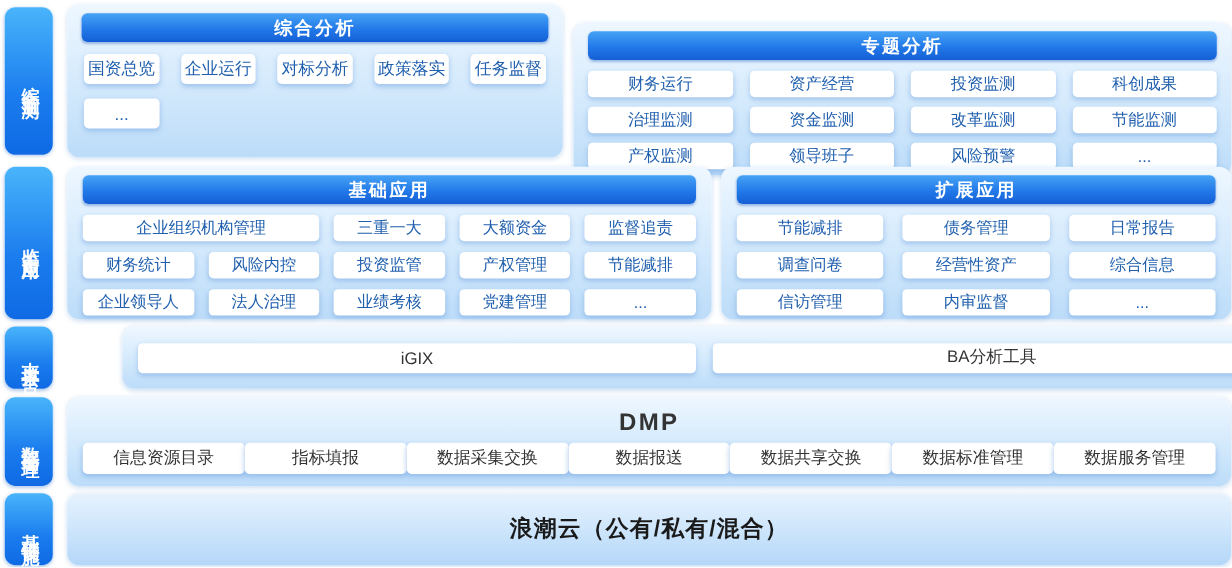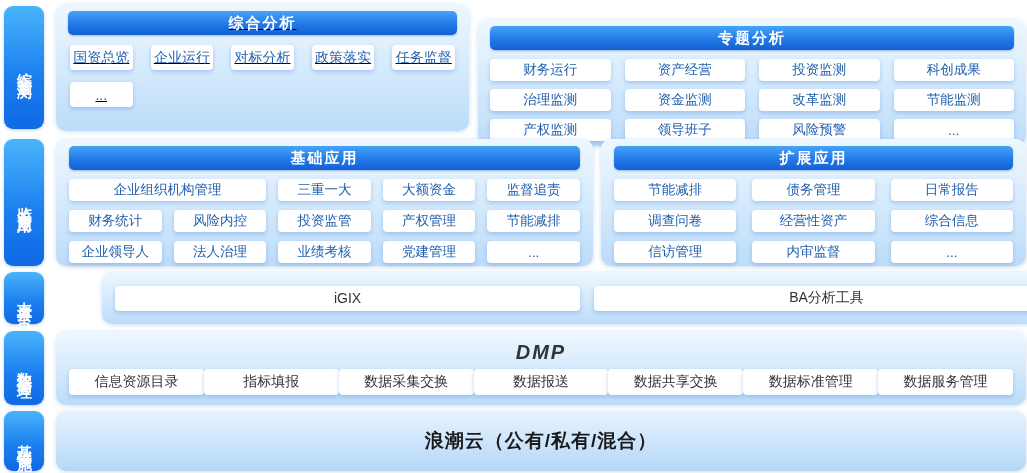--- a/index.html
+++ b/index.html
@@ -40,21 +40,21 @@
     background:#ffffff; border-radius:4px; color:#1f5fae;
     font-size:14px; display:flex; align-items:center; justify-content:center;
     box-shadow:0 2px 4px rgba(70,130,210,.35); white-space:nowrap; overflow:hidden;
   }
   .pill.dark { color:#333333; }
   .pill.wide { grid-column:span 2; }
 
   .grid { display:grid; }
 
   
-  .p-r1l { left:56px; top:4px; width:413px; height:127px; padding:7px 12px 9px;text-decoration:underline; }
+  .p-r1l { left:56px; top:4px; width:413px; height:127px; padding:7px 12px 9px; }
   .p-r1l .grid { grid-template-columns:repeat(5,1fr); column-gap:18px; row-gap:12px; margin-top:10px; padding:0 2px; }
   .p-r1l .pill { height:25px; }
 
   
   .p-r1r { left:478px; top:19px; width:548px; height:127px; padding:7px 12px 8px; }
   .p-r1r .grid { grid-template-columns:repeat(4,1fr); column-gap:14px; row-gap:8px; margin-top:9px; }
   .p-r1r .pill { height:22px; font-size:13.5px; }
 
   
   .p-r2l { left:56px; top:139px; width:537px; height:127px; padding:7px 13px 24px; }
@@ -65,21 +65,21 @@
   .p-r2r { left:601px; top:139px; width:425px; height:127px; padding:7px 13px 8px; }
   .p-r2r .grid { grid-template-columns:repeat(3,1fr); column-gap:16px; row-gap:9px; margin-top:9px; }
   .p-r2r .pill { height:22px; font-size:13.5px; }
 
   
   .p-r3 { left:56px; top:272px; width:970px; height:52px; display:flex; align-items:center; gap:14px; padding:0 13px;margin-left:46px; }
   .p-r3 .pill { flex:1; height:25px; }
 
   
   .p-r4 { left:56px; top:331px; width:970px; height:74px; padding:6px 13px 10px; display:flex; flex-direction:column; }
-  .dmp-title { text-align:center; font-size:20px; color:#333333; letter-spacing:2px; height:30px; line-height:30px; font-weight:bold;font-style:italic; }
+  .dmp-title { text-align:center; font-size:20px; color:#333333; letter-spacing:2px; height:30px; line-height:30px; font-weight:bold; }
   .p-r4 .pills { display:flex; margin-top:2px;text-align:center; }
   .p-r4 .pill { flex:1; height:26px; }
 
   
   .p-r5 { left:56px; top:411px; width:970px; height:60px; display:flex; align-items:center; justify-content:center;
           background:linear-gradient(180deg,#e7f3fe 0%,#cbe4fb 55%,#b4d7f8 100%); }
   .cloud-title { font-size:19px; color:#1a1a1a; font-weight:bold; letter-spacing:1px; }
 </style>
 </head>
 <body>

